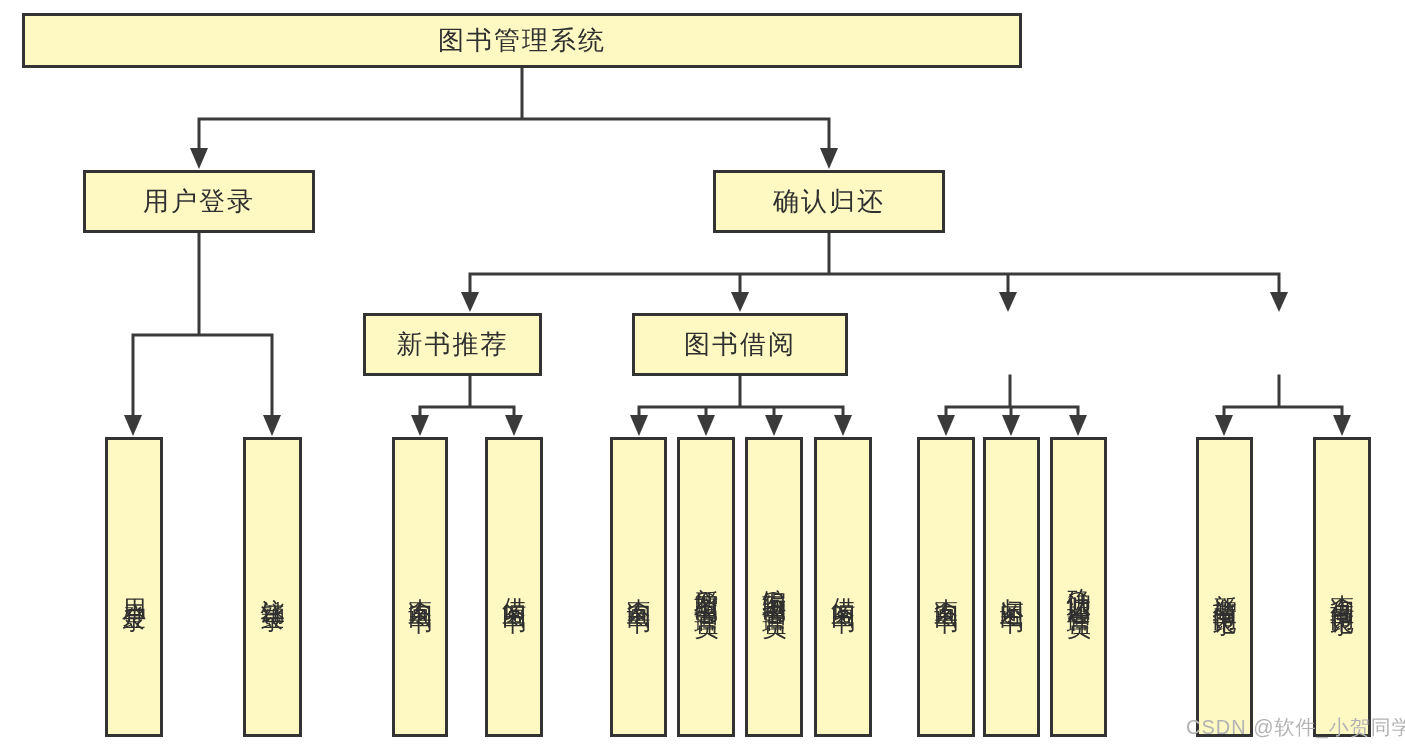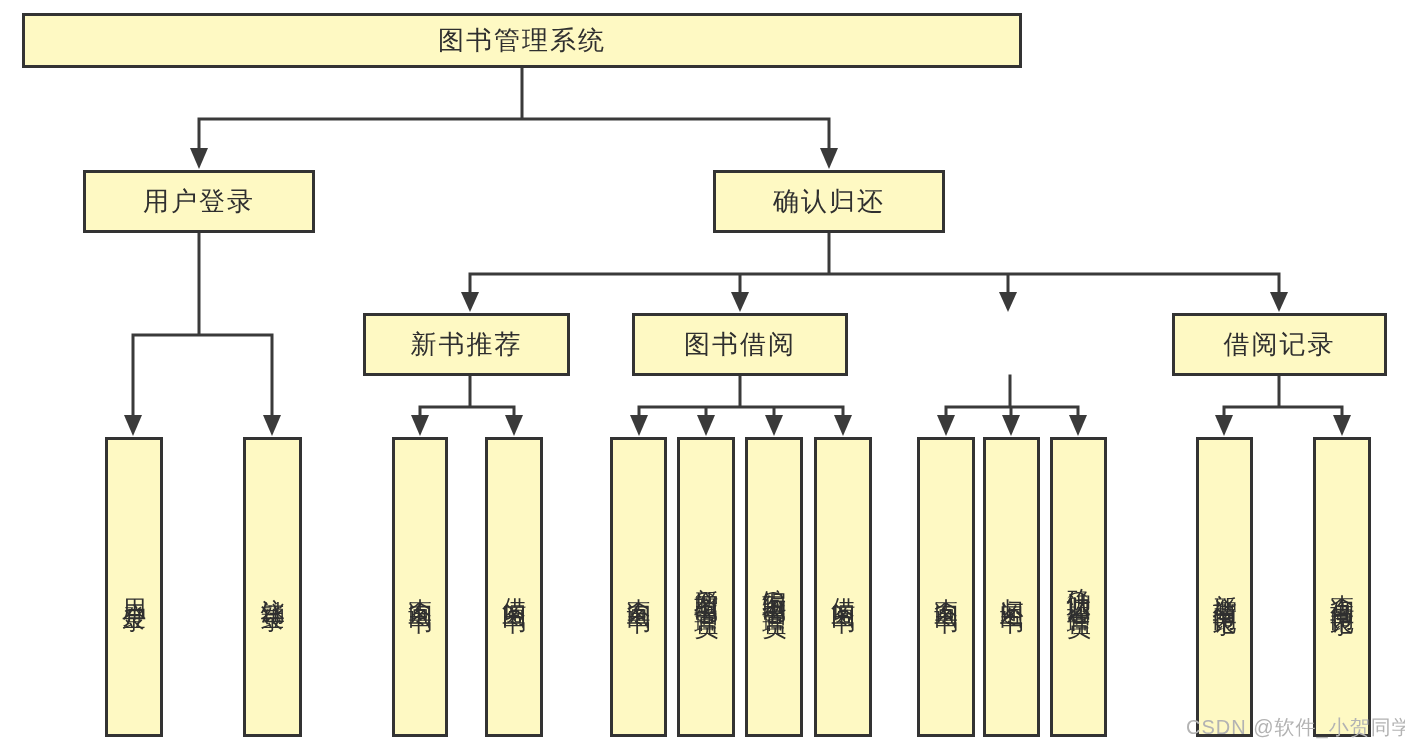--- a/index.html
+++ b/index.html
@@ -84,23 +84,22 @@
       <polygon points="1215,415 1233,415 1224,436"></polygon>
       <polygon points="1333,415 1351,415 1342,436"></polygon>
     </g>
   </svg>
 
   <div class="node box-h" style="left:22px; top:13px; width:1000px; height:55px;">图书管理系统</div>
 
   <div class="node box-h" style="left:83px; top:170px; width:232px; height:63px;">用户登录</div>
   <div class="node box-h" style="left:713px; top:170px; width:232px; height:63px;">确认归还</div>
 
-  <div class="node box-h" style="left:363px; top:313px; width:207px; height:63px;text-align:right;">新书推荐</div>
+  <div class="node box-h" style="left:363px; top:313px; width:179px; height:63px;text-align:right;">新书推荐</div>
   <div class="node box-h" style="left:632px; top:313px; width:216px; height:63px;">图书借阅</div>
-  <div class="node box-h" style="left:1172px; top:313px; width:215px; height:63px;">借阅记录</div>
 
   <div class="node box-v" style="left:105px; top:437px; width:58px; height:300px;">
     <span class="vtext">用户登录</span>
   </div>
   <div class="node box-v" style="left:243px; top:437px; width:59px; height:300px;">
     <span class="vtext">注销登录</span>
   </div>
 
   <div class="node box-v" style="left:392px; top:437px; width:56px; height:300px;">
     <span class="vtext">查询图书</span>

